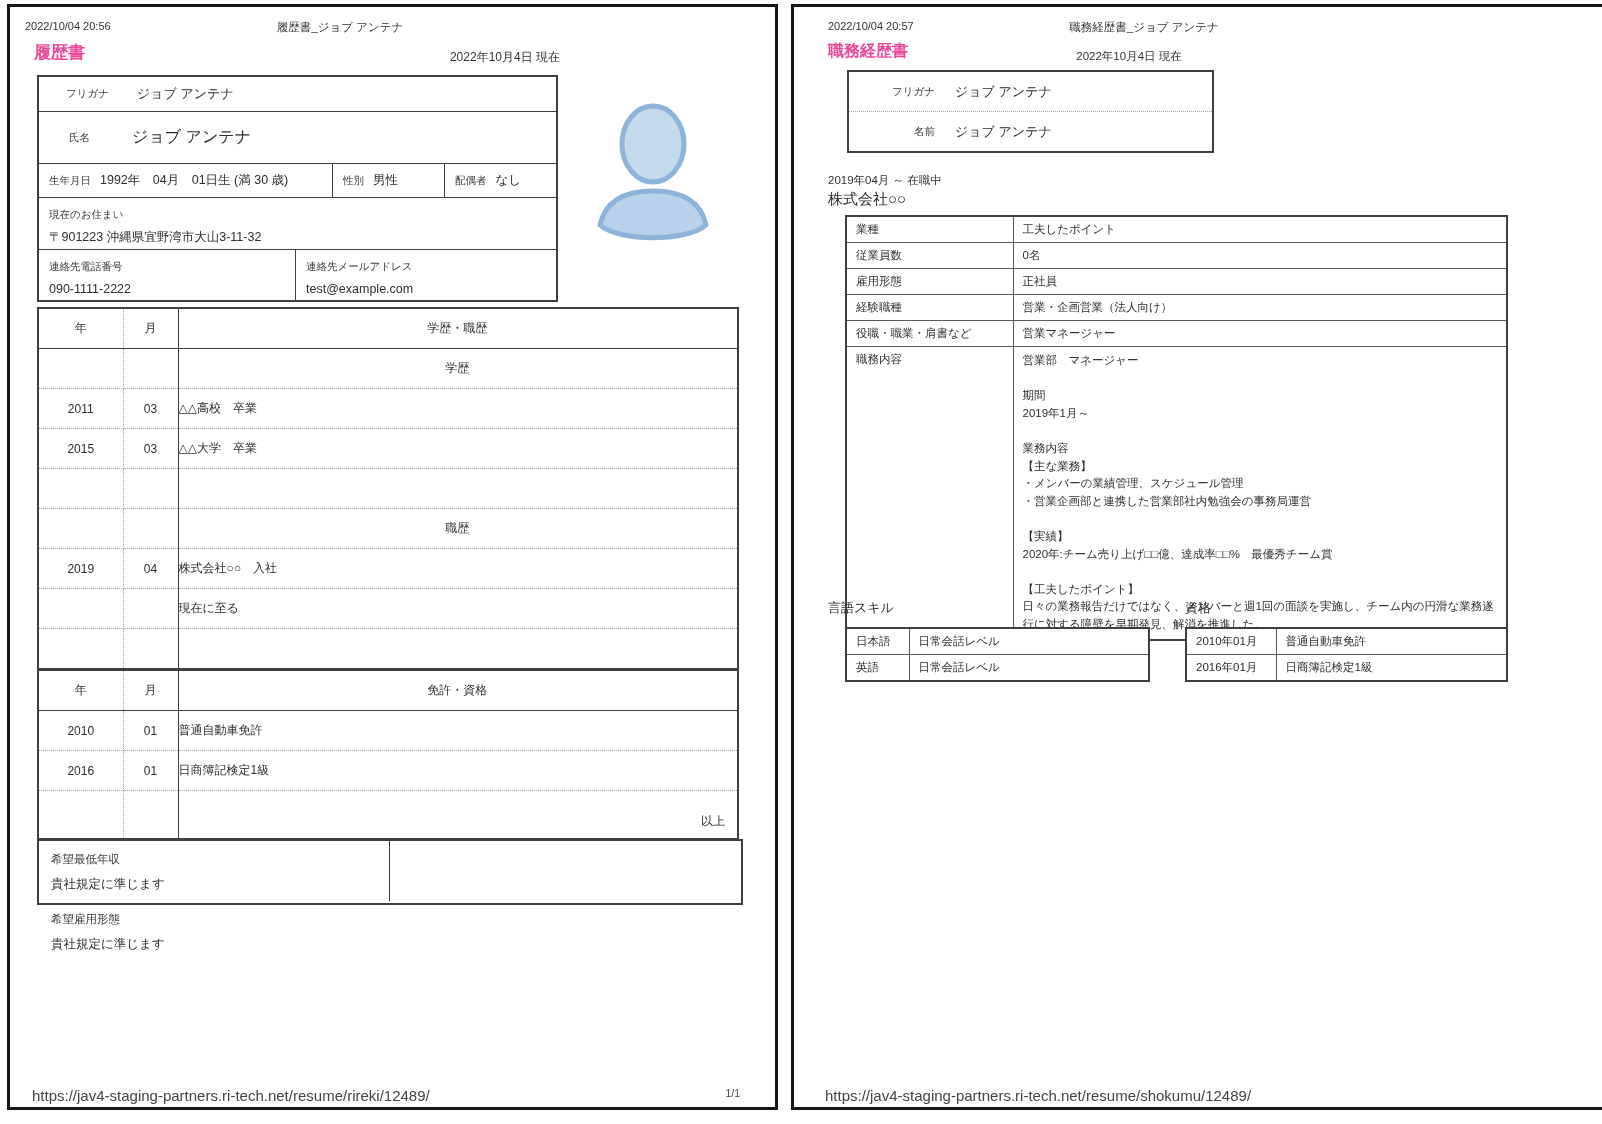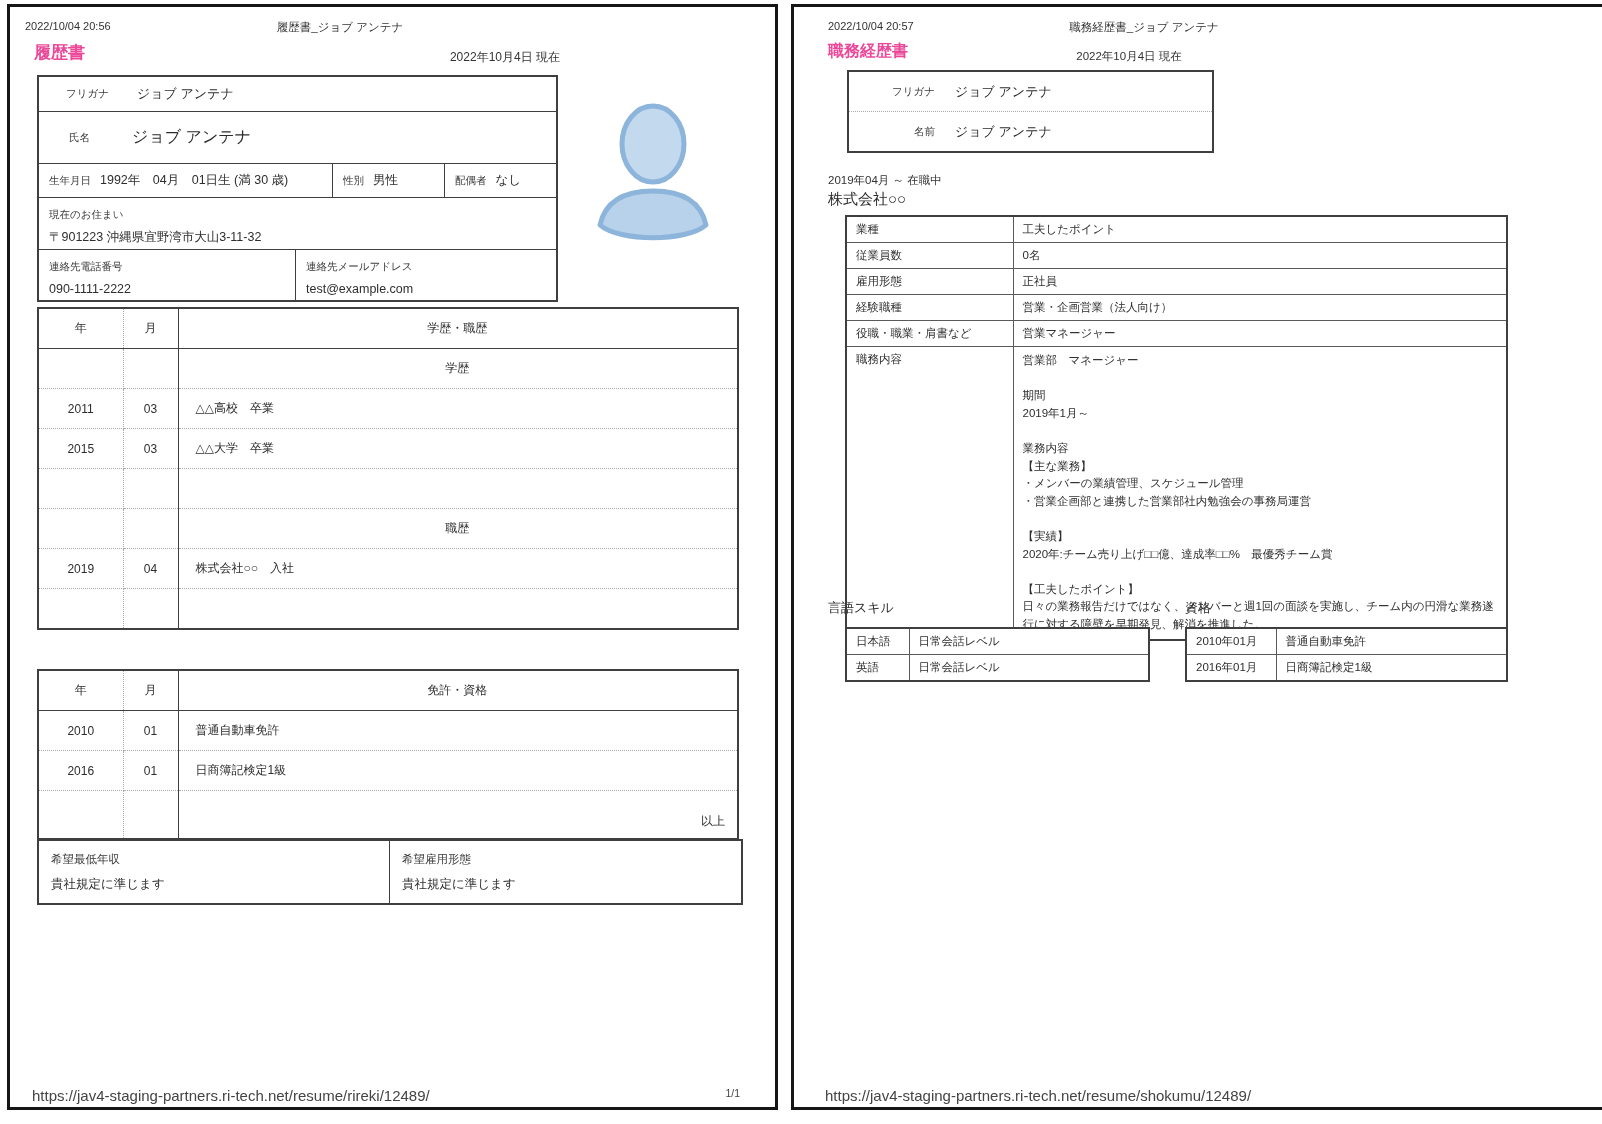--- a/index.html
+++ b/index.html
@@ -43,21 +43,21 @@
   .avatar{position:absolute;}
 
   
   .htable{position:absolute;border-collapse:collapse;table-layout:fixed;background:#fff;border:2px solid #3f3f3f;}
   .htable td{font-size:12px;color:#2e2e2e;overflow:hidden;}
   .hhead td{height:37px;text-align:center;border-bottom:1.5px solid #3f3f3f;}
   .hrow td{height:37px;border-bottom:1px dotted #a9a9a9;}
   .hrow:last-child td{border-bottom:none;}
   .c-year{text-align:center;border-right:1px dotted #a9a9a9;}
   .c-month{text-align:center;border-right:1px solid #3f3f3f;}
-  .c-desc{padding-left:17px;text-align:left;}
+  .c-desc{padding-left:0;text-align:left;}
   .c-desc.center{text-align:center;padding-left:0;}
   .c-desc.right{text-align:right;padding-right:12px;}
 
   
   .hope{position:absolute;border:2px solid #3f3f3f;display:flex;height:62px;background:#fff;}
   .hope-c{padding:8px 12px;box-sizing:border-box;}
   .hope-c .val{display:block;margin-top:9px;}
   .hope-a{width:351px;border-right:1px solid #3f3f3f;}
   .hope-b{flex:1;}
 
@@ -178,20 +178,25 @@
       <td class="c-desc center">職歴</td>
     </tr>
     <tr class="hrow">
       <td class="c-year">2019</td>
       <td class="c-month">04</td>
       <td class="c-desc">株式会社○○　入社</td>
     </tr>
     <tr class="hrow">
       <td class="c-year"></td>
       <td class="c-month"></td>
+      <td class="c-desc">現在に至る</td>
+    </tr>
+    <tr class="hrow">
+      <td class="c-year"></td>
+      <td class="c-month"></td>
       <td class="c-desc"></td>
     </tr>
   </tbody>
     </table>
 
   <table class="htable" style="left:27px;top:662px;width:702px;">
     <colgroup>
         <col style="width:85px">
         <col style="width:55px">
         <col>
@@ -213,21 +218,21 @@
       <td class="c-desc">日商簿記検定1級</td>
     </tr>
     <tr class="hrow" style="height:48px;">
       <td class="c-year"></td>
       <td class="c-month"></td>
       <td class="c-desc right" style="vertical-align:bottom;padding-bottom:8px;">以上</td>
     </tr>
   </tbody>
     </table>
 
-  <div class="hope" style="left:27px;top:832px;width:702px;">
+  <div class="hope" style="left:27px;top:832px;width:702px;flex-direction:column;">
     <div class="hope-c hope-a">
       <span class="lbl" style="font-size:11.5px;">希望最低年収</span>
       <span class="val">貴社規定に準じます</span>
     </div>
     <div class="hope-c hope-b">
       <span class="lbl" style="font-size:11.5px;">希望雇用形態</span>
       <span class="val">貴社規定に準じます</span>
     </div>
   </div>
 

